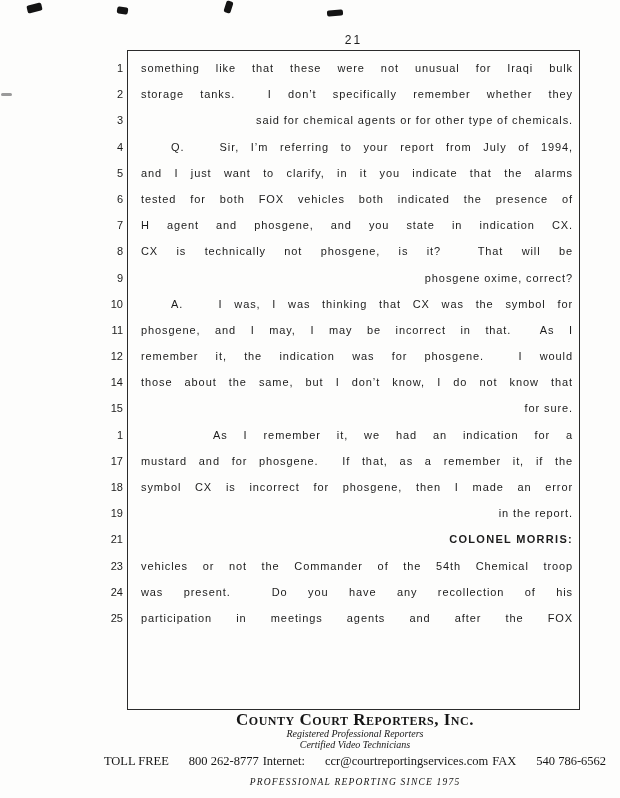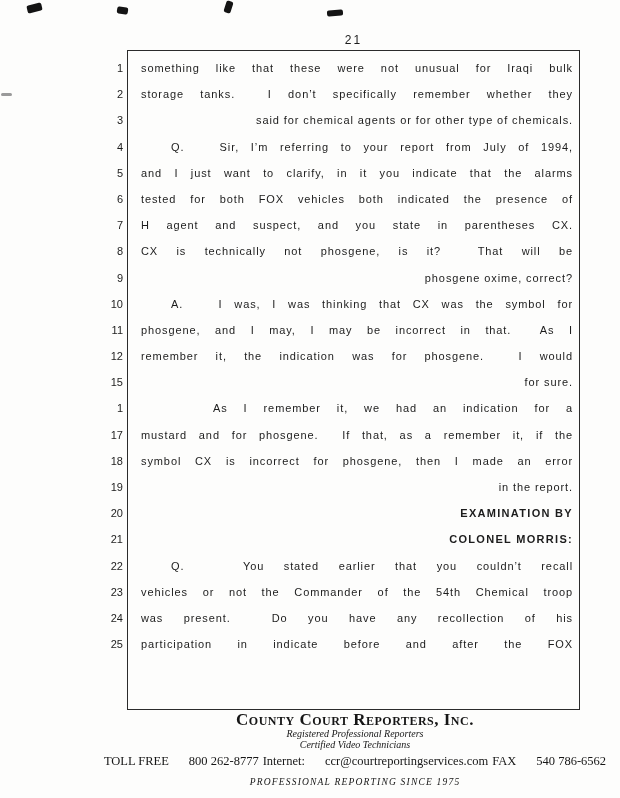--- a/index.html
+++ b/index.html
@@ -94,21 +94,21 @@
     <span class="t-text">and I just want to clarify, in it you indicate that the alarms</span>
   </div>
 
   <div class="t-line just">
     <span class="t-num">6</span>
     <span class="t-text">tested for both FOX vehicles both indicated the presence of</span>
   </div>
 
   <div class="t-line just">
     <span class="t-num">7</span>
-    <span class="t-text">H agent and suspect, and you state in parentheses CX.</span>
+    <span class="t-text">H agent and phosgene, and you state in indication CX.</span>
   </div>
 
   <div class="t-line just">
     <span class="t-num">8</span>
     <span class="t-text">CX is technically not phosgene, is it?  That will be</span>
   </div>
 
   <div class="t-line">
     <span class="t-num">9</span>
     <span class="t-text">phosgene oxime, correct?</span>
@@ -123,20 +123,24 @@
     <span class="t-num">11</span>
     <span class="t-text">phosgene, and I may, I may be incorrect in that.  As I</span>
   </div>
 
   <div class="t-line just">
     <span class="t-num">12</span>
     <span class="t-text">remember it, the indication was for phosgene.  I would</span>
   </div>
 
 
+  <div class="t-line just">
+    <span class="t-num">14</span>
+    <span class="t-text">those about the same, but I don’t know, I do not know that</span>
+  </div>
 
   <div class="t-line">
     <span class="t-num">15</span>
     <span class="t-text">for sure.</span>
   </div>
 
   <div class="t-line just ind2">
     <span class="t-num">1</span>
     <span class="t-text">As I remember it, we had an indication for a</span>
   </div>
@@ -149,48 +153,40 @@
   <div class="t-line just">
     <span class="t-num">18</span>
     <span class="t-text">symbol CX is incorrect for phosgene, then I made an error</span>
   </div>
 
   <div class="t-line">
     <span class="t-num">19</span>
     <span class="t-text">in the report.</span>
   </div>
 
-  <div class="t-line bold">
-    <span class="t-num">20</span>
-    <span class="t-text">EXAMINATION BY</span>
-  </div>
 
   <div class="t-line bold">
     <span class="t-num">21</span>
     <span class="t-text">COLONEL MORRIS:</span>
   </div>
 
-  <div class="t-line just ind1">
-    <span class="t-num">22</span>
-    <span class="t-text">Q.   You stated earlier that you couldn’t recall</span>
-  </div>
 
   <div class="t-line just">
     <span class="t-num">23</span>
     <span class="t-text">vehicles or not the Commander of the 54th Chemical troop</span>
   </div>
 
   <div class="t-line just">
     <span class="t-num">24</span>
     <span class="t-text">was present.  Do you have any recollection of his</span>
   </div>
 
   <div class="t-line just">
     <span class="t-num">25</span>
-    <span class="t-text">participation in indicate before and after the FOX</span>
+    <span class="t-text">participation in meetings agents and after the FOX</span>
   </div>
 </div>
 </div>
 
 <div class="footer">
   <div class="company">County Court Reporters, Inc.</div>
   <div class="tagline">Registered Professional Reporters</div>
   <div class="tagline">Certified Video Technicians</div>
   <div class="contact">
     <span>TOLL FREE</span><span class="sp">800 262-8777</span><span class="gap">Internet:</span><span class="sp">ccr@courtreportingservices.com</span><span class="gap">FAX</span><span class="sp">540 786-6562</span>

